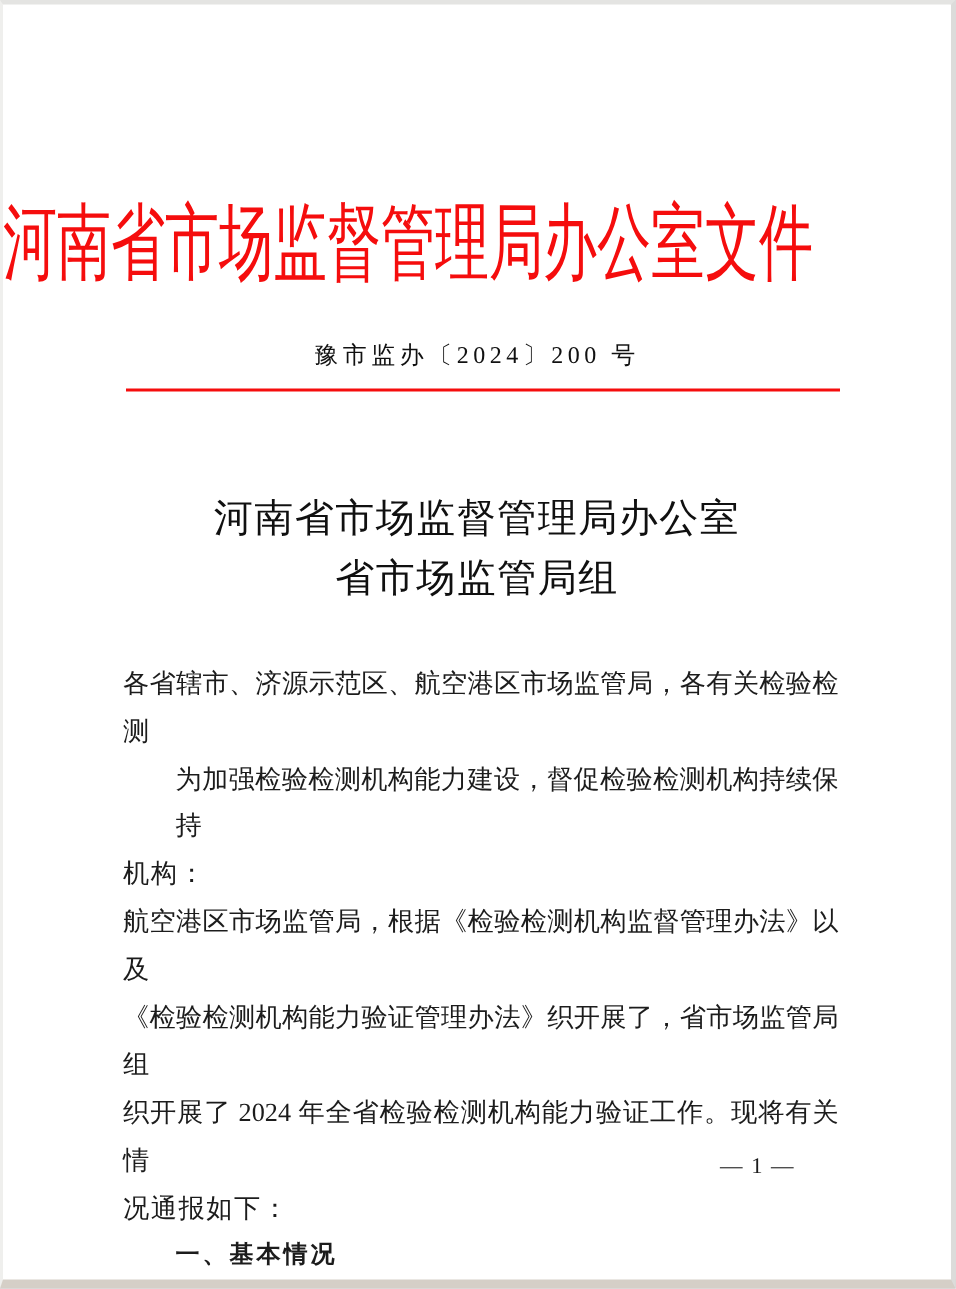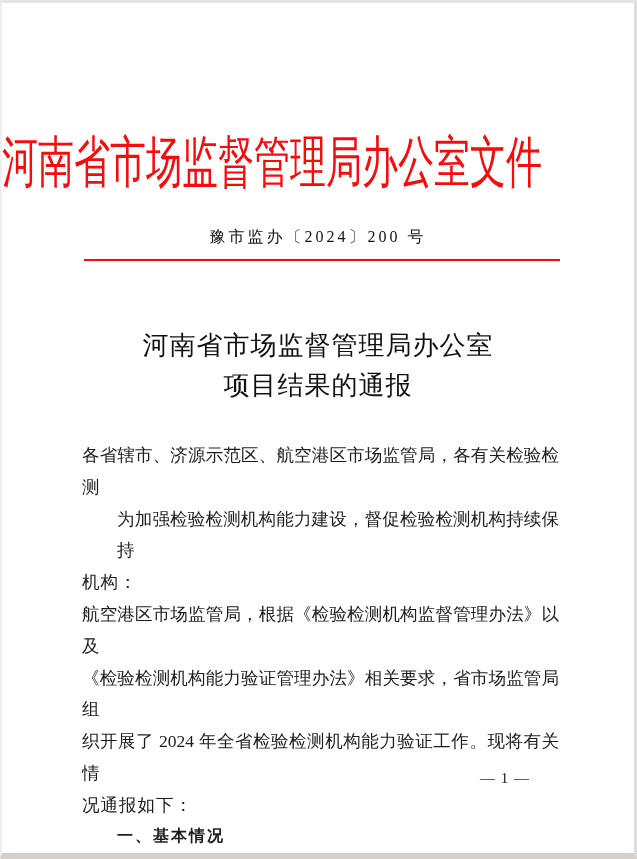--- a/index.html
+++ b/index.html
@@ -115,29 +115,29 @@
   <div class="red-header">
     <span class="stretch">河南省市场监督管理局办公室文件</span>
   </div>
 
   <div class="doc-number">豫市监办〔2024〕200 号</div>
 
   <div class="red-line"></div>
 
   <div class="doc-title">
     <div>河南省市场监督管理局办公室</div>
-    <div>项目结果的通报</div>
+    <div>省市场监管局组</div>
   </div>
 
   <div class="body-text">
       <div class="body-line fill">各省辖市、济源示范区、航空港区市场监管局，各有关检验检测</div>
       <div class="body-line indent fill">为加强检验检测机构能力建设，督促检验检测机构持续保持</div>
       <div class="body-line">机构：</div>
       <div class="body-line fill">航空港区市场监管局，根据《检验检测机构监督管理办法》以及</div>
-      <div class="body-line fill">《检验检测机构能力验证管理办法》相关要求，省市场监管局组</div>
+      <div class="body-line fill">《检验检测机构能力验证管理办法》织开展了，省市场监管局组</div>
       <div class="body-line fill">织开展了 2024 年全省检验检测机构能力验证工作。现将有关情</div>
       <div class="body-line">况通报如下：</div>
       <div class="body-line indent bold">一、基本情况</div>
       <div class="body-line indent fill">2024 年，省市场监管局组织实施检验检测机构能力验证项</div>
     </div>
 
   <div class="page-number">— 1 —</div>
 
 </div>
 

